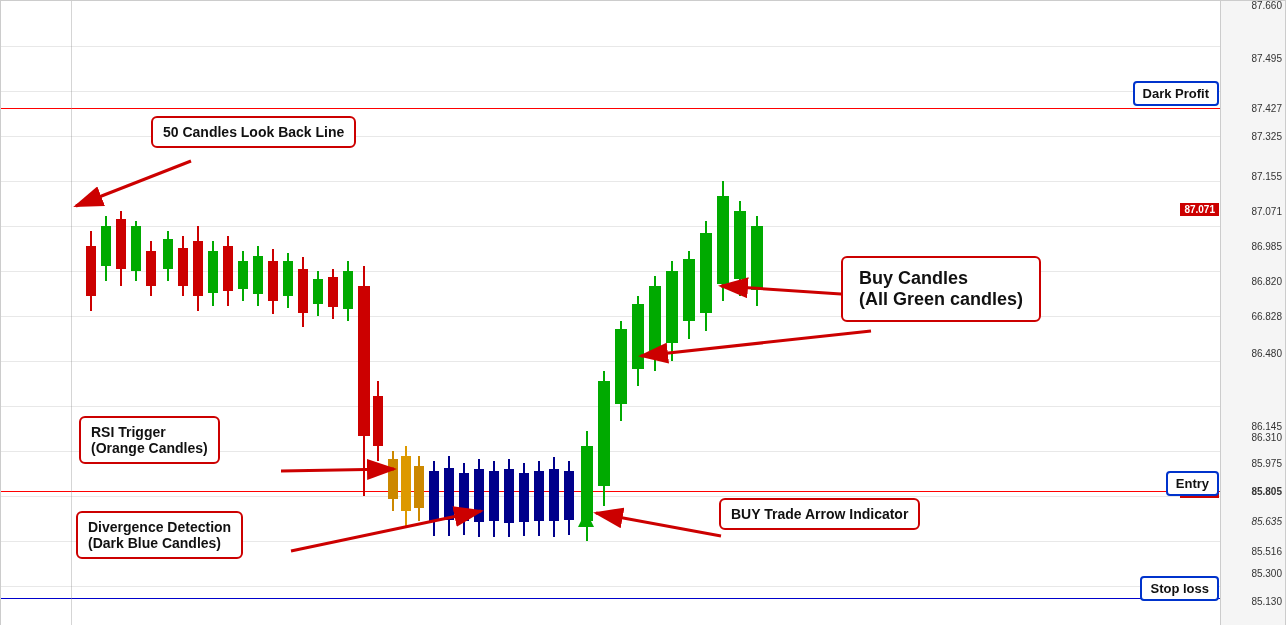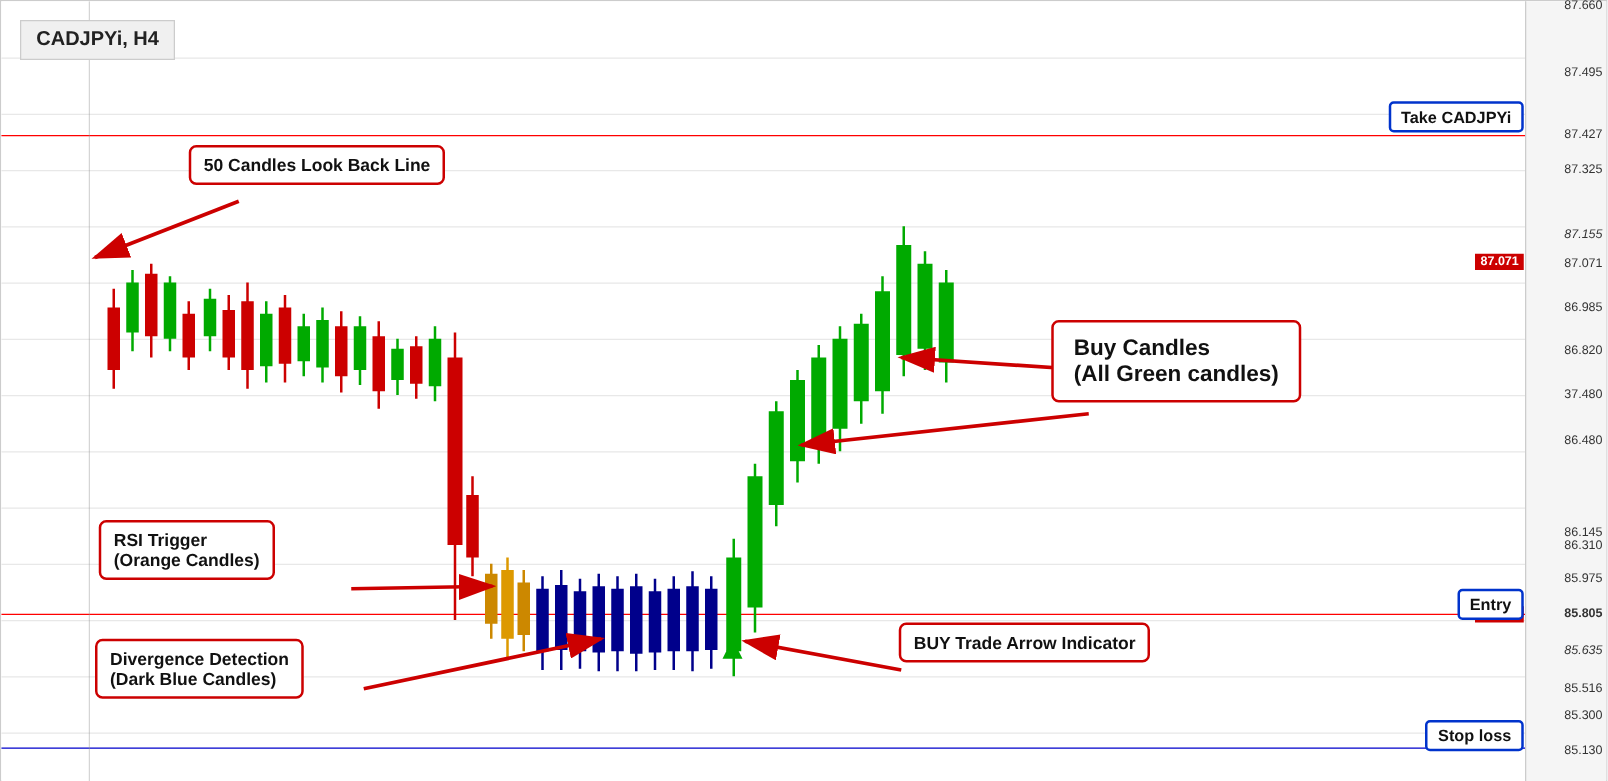--- a/index.html
+++ b/index.html
@@ -397,21 +397,20 @@
 
       <line x1="870" y1="330" x2="640" y2="355" stroke="#cc0000" stroke-width="3" marker-end="url(#arrowhead-red)"></line>
 
       <line x1="280" y1="470" x2="393" y2="468" stroke="#cc0000" stroke-width="3" marker-end="url(#arrowhead-red)"></line>
 
       <line x1="290" y1="550" x2="480" y2="510" stroke="#cc0000" stroke-width="3" marker-end="url(#arrowhead-red)"></line>
 
       <line x1="720" y1="535" x2="595" y2="512" stroke="#cc0000" stroke-width="3" marker-end="url(#arrowhead-red)"></line>
     </svg>
 
-    <div id="symbol-label">CADJPYi, H4</div>
 
     <div class="annotation-box" style="left:150px; top:115px;">50 Candles Look Back Line</div>
 
     <div class="annotation-box" style="left:78px; top:415px;">
       <span>RSI Trigger</span><br>
       <span>(Orange Candles)</span>
     </div>
 
     <div class="annotation-box" style="left:840px; top:255px; font-size:18px; padding:10px 16px;">
       <span>Buy Candles</span><br>
@@ -425,39 +424,39 @@
 
     <div class="annotation-box" style="left:718px; top:497px;">BUY Trade Arrow Indicator</div>
 
   </div>
 
   <div id="price-axis">
     <span class="price-label" style="top:4px;">87.660</span>
     <span class="price-label" style="top:57px;">87.495</span>
     <span class="price-label" style="top:107px;">87.427</span>
     <span class="price-label" style="top:135px;">87.325</span>
-    <span class="price-label" style="top:187px;font-style:italic;">87.155</span>
+    <span class="price-label" style="top:175px;">87.155</span>
     <span class="price-label" style="top:210px;">87.071</span>
     <span class="price-label" style="top:245px;">86.985</span>
     <span class="price-label" style="top:280px;">86.820</span>
-    <span class="price-label" style="top:315px;">37.480</span>
+    <span class="price-label" style="top:315px;">66.828</span>
     <span class="price-label" style="top:352px;">86.480</span>
     <span class="price-label" style="top:388px;margin-top:48px;">86.310</span>
     <span class="price-label" style="top:425px;">86.145</span>
     <span class="price-label" style="top:462px;">85.975</span>
     <span class="price-label" style="top:490px;font-weight:bold;">85.805</span>
     <span class="price-label" style="top:520px;font-style:italic;">85.635</span>
     <span class="price-label" style="top:550px;">85.516</span>
     <span class="price-label" style="top:572px;">85.300</span>
     <span class="price-label" style="top:600px;">85.130</span>
   </div>
 
   <div class="price-badge" style="top:202px;">87.071</div>
 
   <div class="price-badge" style="top:484px;">85.516</div>
 
-  <div class="side-label" style="top:80px;">Take CADJPYi</div>
+  <div class="side-label" style="top:80px;">Dark Profit</div>
 
   <div class="side-label" style="top:470px;margin-left:13px;">Entry</div>
 
   <div class="side-label" style="top:575px;">Stop loss</div>
 
 </div>
 
 </body></html>

